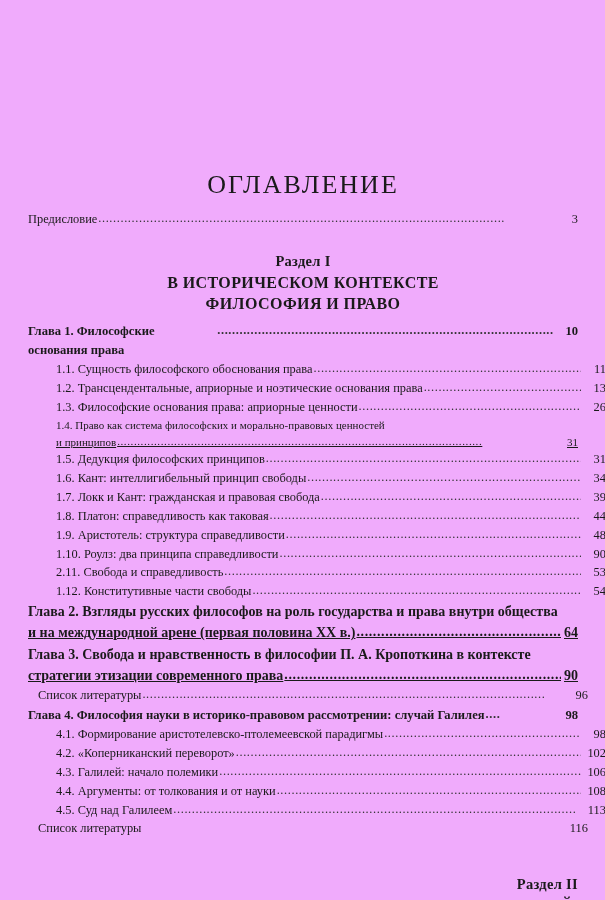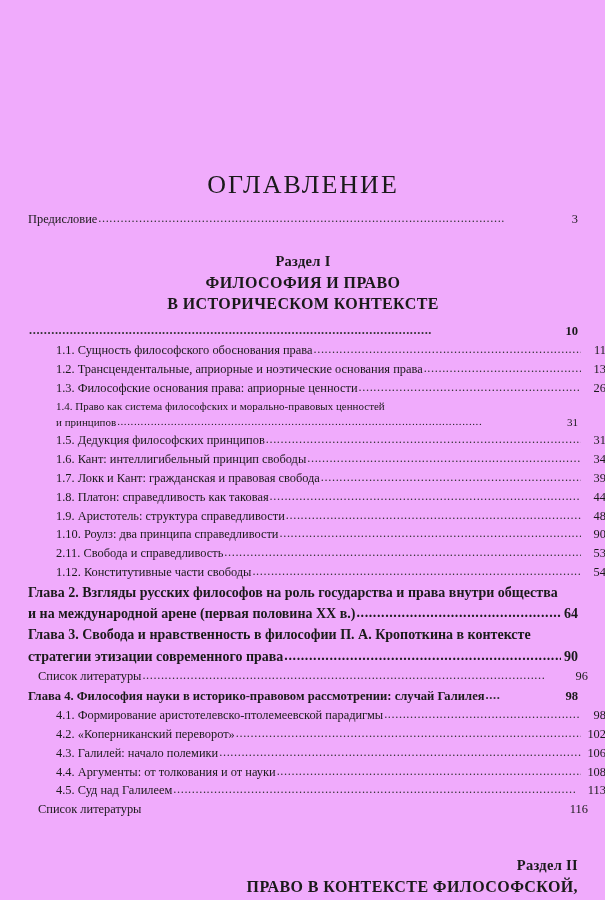--- a/index.html
+++ b/index.html
@@ -101,20 +101,21 @@
   .wrapentry.bold {
     font-weight: bold;
     font-size: 14px;
   }
   .wrapentry .line1 {
     display: block;
   }
   .wrapentry .line2 {
     display: flex;
     align-items: flex-end;
+    text-decoration: underline;
   }
   .wrapentry .line2 .label {
     white-space: nowrap;
   }
   .wrapentry .line2 .dots {
     flex: 1 1 auto;
     overflow: hidden;
     white-space: nowrap;
     margin: 0 1px;
     letter-spacing: 0.6px;
@@ -146,25 +147,26 @@
     <h1 class="doc-title">ОГЛАВЛЕНИЕ</h1>
 
     <div class="entry preface">
       <span class="label">Предисловие</span>
       <span class="dots">..............................................................................................................</span>
       <span class="page-no">3</span>
     </div>
 
     <div class="section-head">
       <div class="num">Раздел I</div>
+      <div class="name">В ИСТОРИЧЕСКОМ КОНТЕКСТЕ</div>
       <div class="name">ФИЛОСОФИЯ И ПРАВО</div>
-      <div class="name">В ИСТОРИЧЕСКОМ КОНТЕКСТЕ</div>
     </div>
 
     <div class="entry chapter">
+      <span class="label">Глава 1.  Философские основания права</span>
       <span class="dots">.............................................................................................................</span>
       <span class="page-no">10</span>
     </div>
 
     <div class="entry sub">
       <span class="label">1.1.  Сущность философского обоснования права</span>
       <span class="dots">.............................................................................................................</span>
       <span class="page-no">11</span>
     </div>
 

